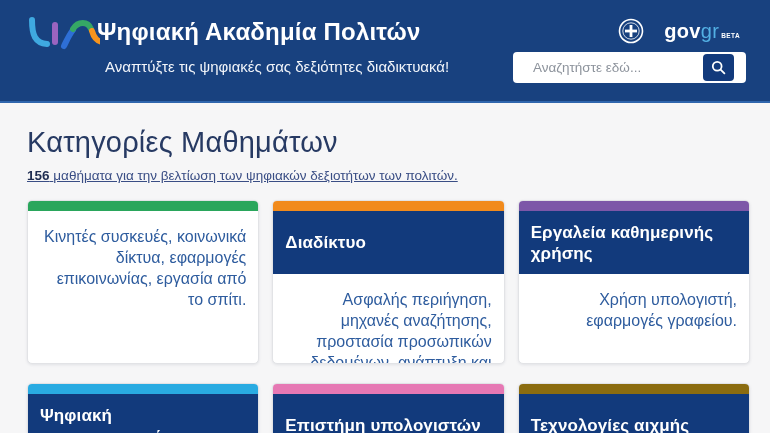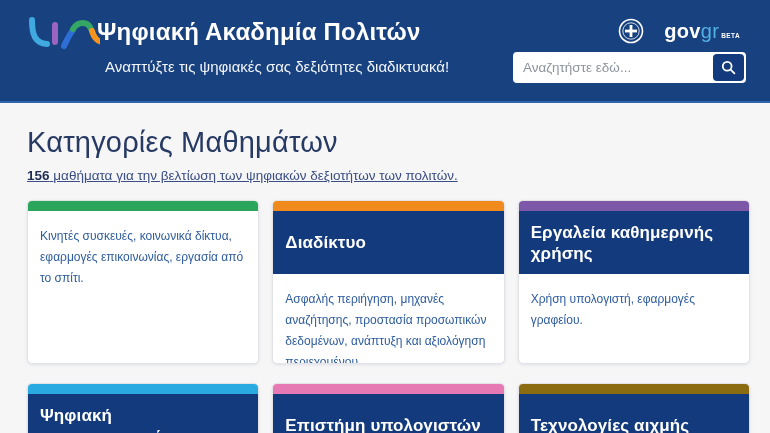--- a/index.html
+++ b/index.html
@@ -33,21 +33,21 @@
   }
   .govgr-text { display:flex; align-items:baseline; }
   .govgr-gov { color:#ffffff; font-size:20px; font-weight:bold; letter-spacing:0.3px; }
   .govgr-gr  { color:#53b0e4; font-size:20px; font-weight:normal; letter-spacing:0.3px; }
   .govgr-beta{ color:#ffffff; font-size:6.5px; font-weight:bold; margin-left:2px; letter-spacing:0.4px; }
   .search-bar {
     position:absolute; right:24px; top:52px;
     width:233px; height:31px;
     background:#ffffff; border-radius:4px;
     display:flex; align-items:center;
-    padding:2px;
+    padding:12px;
   }
   .search-input {
     flex:1; border:none; outline:none;
     font-family:"Liberation Sans", sans-serif;
     font-size:13.5px; color:#333;
     padding:0 8px; background:transparent; min-width:0;
   }
   .search-input::placeholder { color:#8d939c; }
   .search-btn {
     width:31px; height:27px; flex:0 0 31px;
@@ -88,21 +88,21 @@
   .card-title {
     background:#123a7c;
     height:63px;
     display:flex; align-items:center;
     padding:0 12px;
     color:#ffffff; font-size:17px; font-weight:bold;
     line-height:21px; letter-spacing:0.1px;
   }
   .card-desc {
     padding:15px 12px;
-    color:#2e5c9e; font-size:12px; line-height:21px;
+    color:#2e5c9e; font-size:16px; line-height:21px;text-align:right;
   }
 </style>
 </head>
 <body>
 
 <div class="header">
 
   <svg class="logo-svg" width="76" height="42" viewBox="0 0 76 42">
     <g fill="none" stroke-linecap="round" stroke-width="6">
       <path d="M8,7 C8,22 11,30 23,31" stroke="#3fa9e0"></path>

